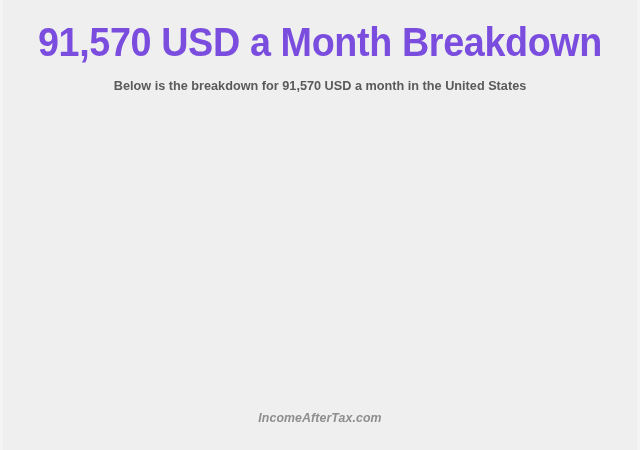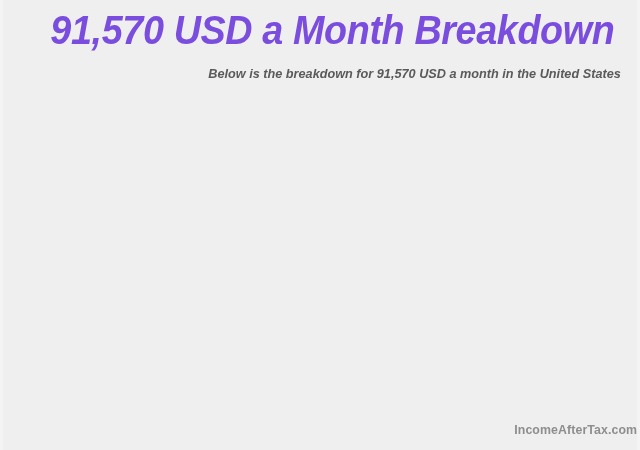--- a/index.html
+++ b/index.html
@@ -31,23 +31,22 @@
   .page {
     position: relative;
     width: 640px;
     height: 450px;
     display: flex;
     flex-direction: column;
     box-sizing: border-box;
   }
 
   .header {
-    padding-top: 8px;
-    text-align: right;
-    font-style: italic;
+    padding-top: 20px;
+    text-align: center;
   }
 
   .page-title {
     margin: 0;
     font-family: "Liberation Sans Narrow", "Liberation Sans", sans-serif;
     font-size: 41px;
     line-height: 44px;
     font-weight: 700;
     letter-spacing: -0.4px;
     color: #7a4dde;
@@ -68,22 +67,23 @@
     white-space: nowrap;
   }
 
   
   .content-area {
     flex: 1 1 auto;
     position: relative;
   }
 
   .footer {
-    padding-bottom: 12px;
-    text-align: right;
+    padding-bottom: 24px;
+    text-align: center;
+    font-style: italic;
   }
 
   .site-watermark {
     font-family: "Liberation Sans Narrow", "Liberation Sans", sans-serif;
     font-size: 13px;
     line-height: 16px;
     font-weight: 700;
     color: #8e8e8e;
     letter-spacing: 0.1px;
     transform: scaleX(0.95);

